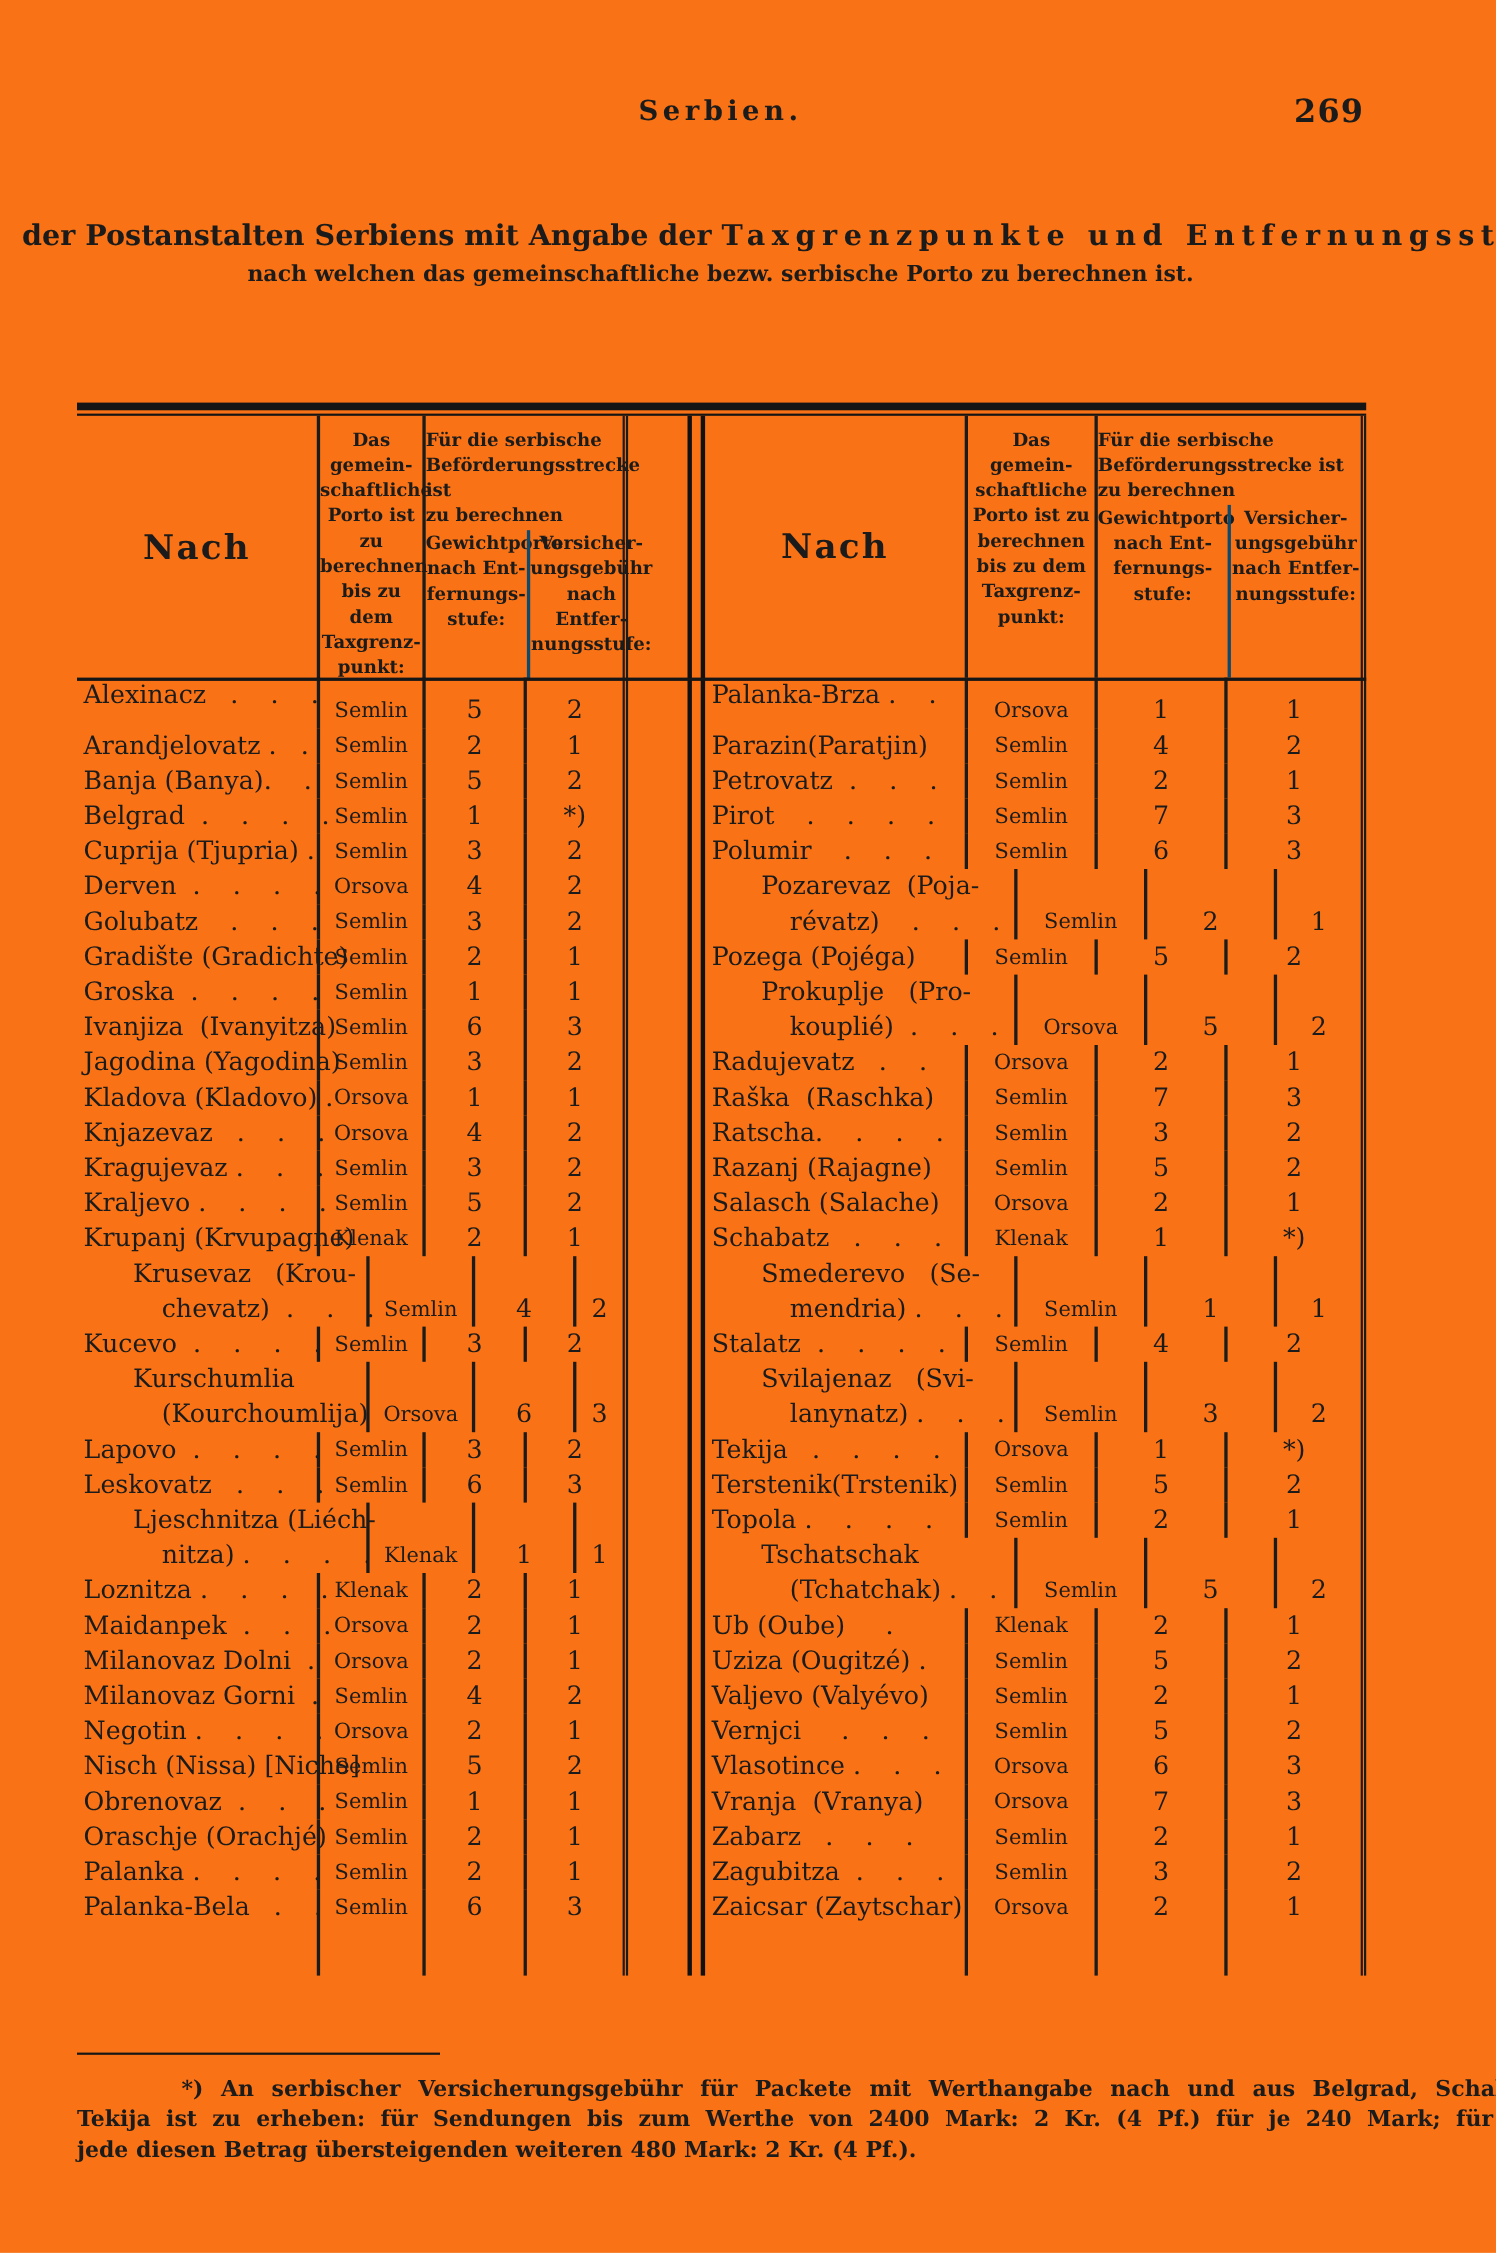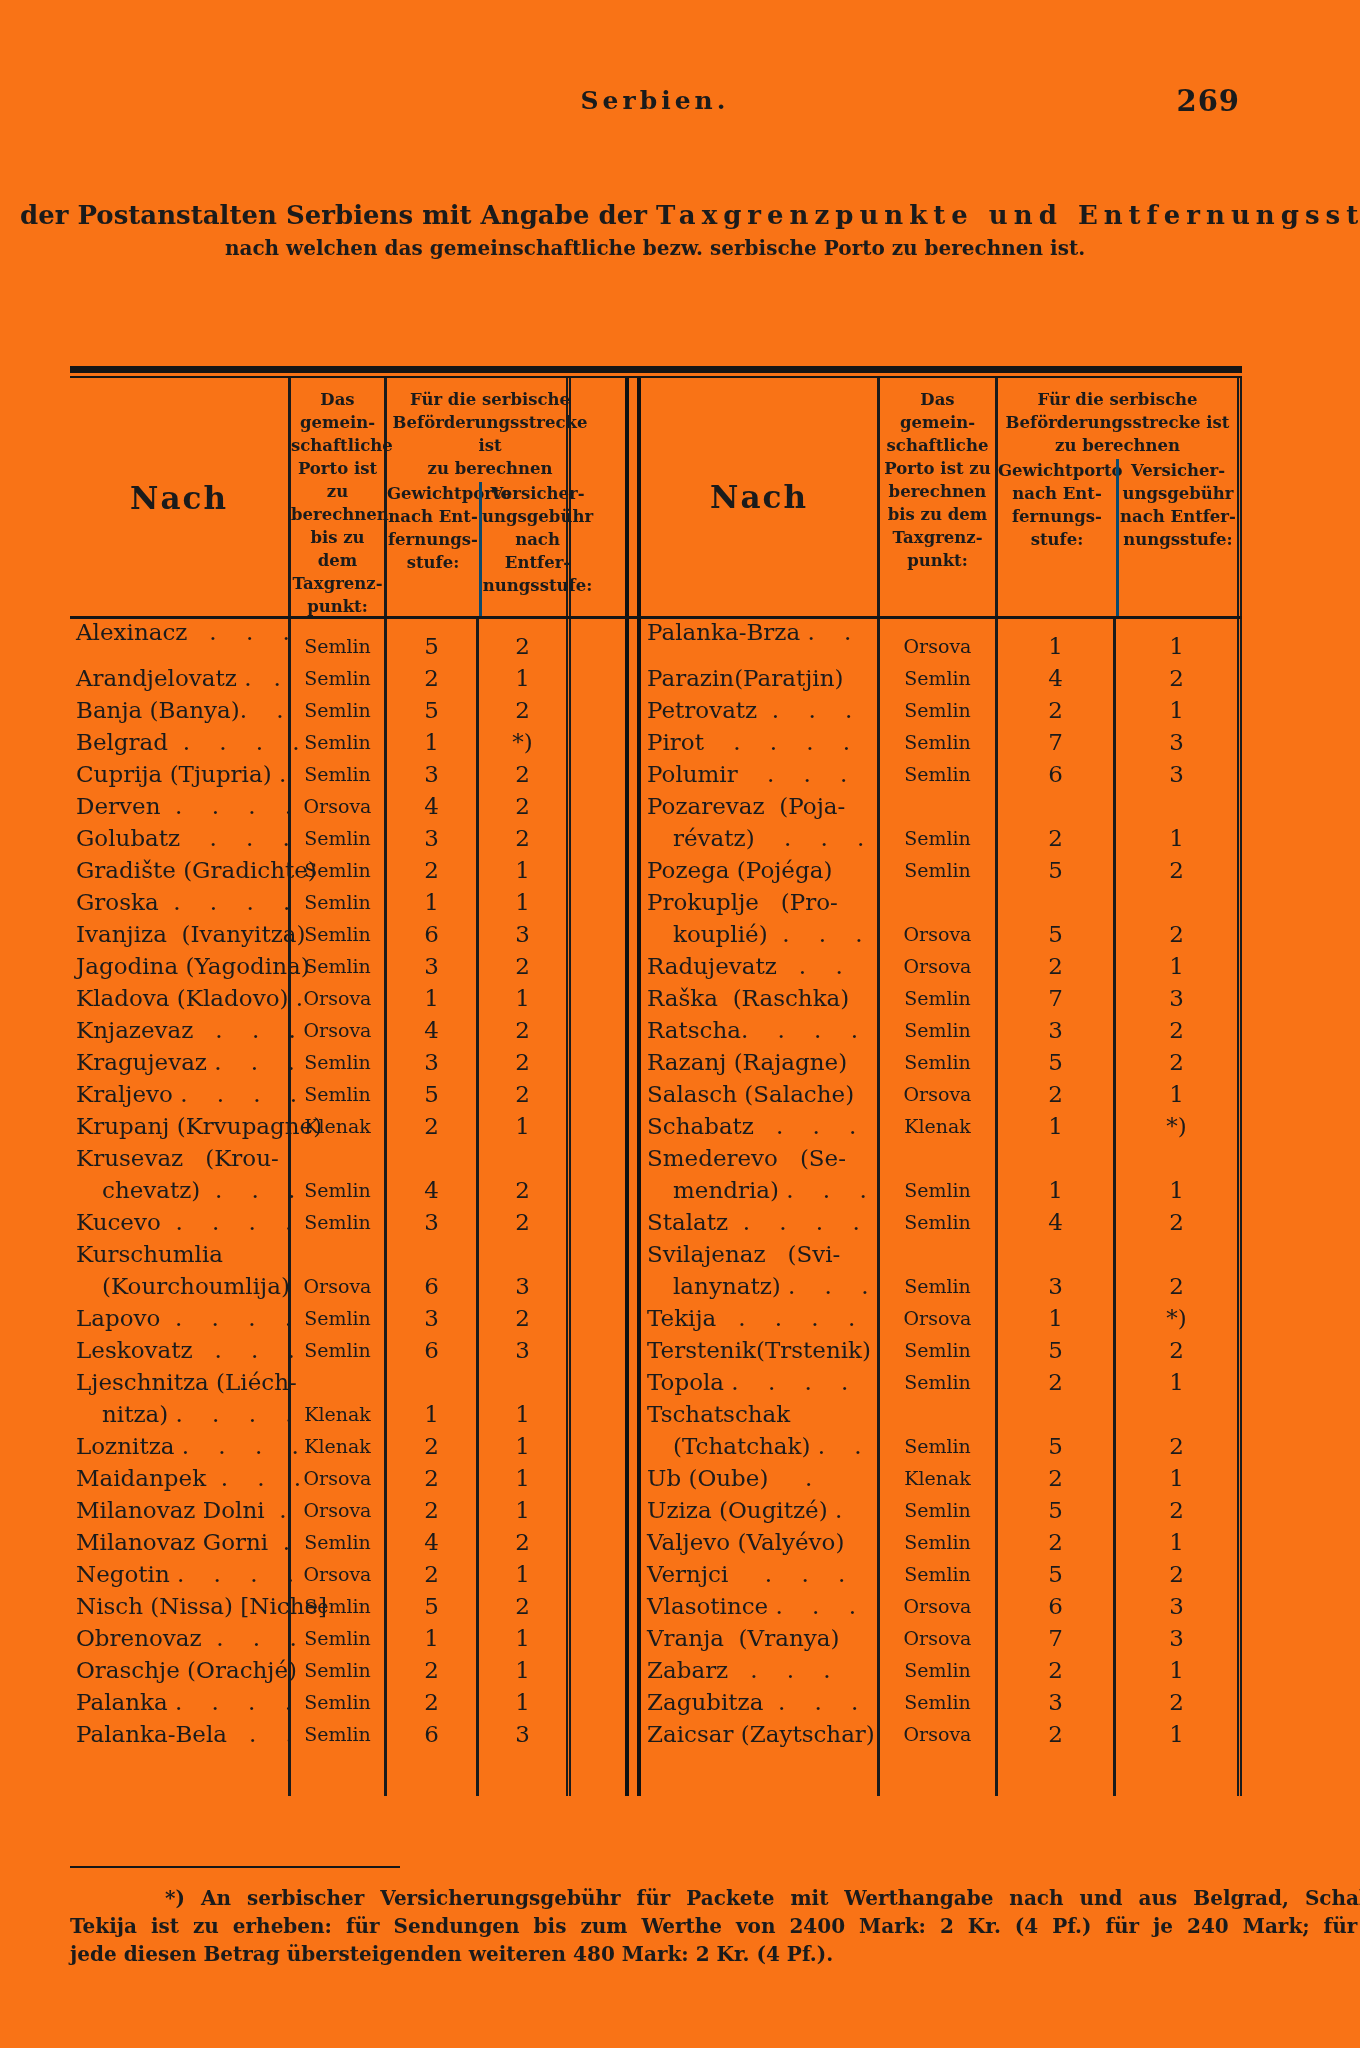--- a/index.html
+++ b/index.html
@@ -33,32 +33,32 @@
   .midrule{width:16px;border-left:4px solid #111;border-right:4px solid #111;box-sizing:border-box;}
 
   .half-header{height:238px;display:grid;box-sizing:border-box;}
   .half.left  .half-header{grid-template-columns:218px 96px 1fr;}
   .half.right .half-header{grid-template-columns:236px 118px 1fr;}
   .h-nach{display:flex;align-items:center;justify-content:center;
     font-size:31px;font-weight:bold;letter-spacing:2px;}
   .h-small{font-size:16.5px;font-weight:bold;line-height:23px;text-align:center;padding-top:10px;}
   .h-tax{border-left:3px solid #1b1b1b;}
   .h-group{border-left:3px solid #1b1b1b;display:flex;flex-direction:column;}
-  .group-title{font-size:16.5px;font-weight:bold;line-height:23px;text-align:center;padding-top:10px;}
+  .group-title{font-size:16.5px;font-weight:bold;line-height:23px;padding-top:10px;}
   .subcols{flex:1;display:grid;margin-top:2px;}
   .half.left  .subcols{grid-template-columns:92px 1fr;}
   .half.right .subcols{grid-template-columns:118px 1fr;}
   .h-sub{font-size:16.5px;font-weight:bold;line-height:23px;text-align:center;padding-top:0;}
   .h-ver{border-left:3px solid #0c4a6e;}
 
   .trow{display:grid;min-height:32px;}
   .half.left  .trow{grid-template-columns:218px 96px 92px 1fr;}
   .half.right .trow{grid-template-columns:236px 118px 118px 1fr;}
   .tbody .trow:first-child{min-height:46px;}
-  .trow.two{min-height:64px;}
+  .trow.two{min-height:64px;margin-left:45px;}
   .c{display:flex;align-items:flex-end;box-sizing:border-box;}
   .bl{border-left:3px solid #1b1b1b;}
   .cname{display:block;padding-left:6px;font-size:23px;line-height:32px;white-space:pre;}
   .nl2{padding-left:26px;}
   .cgrenz{font-size:19px;line-height:31px;justify-content:center;}
   .cnum{font-size:23px;line-height:32px;justify-content:center;}
   .trow.tail{min-height:46px;}
 
   
   .footnote{position:absolute;top:1866px;left:70px;width:1240px;}

